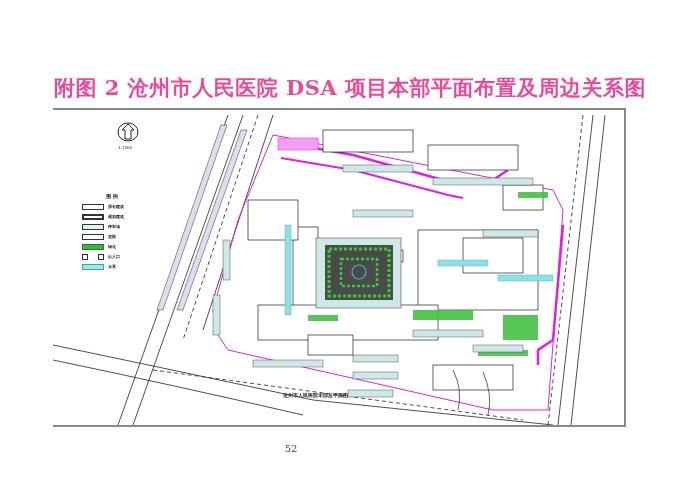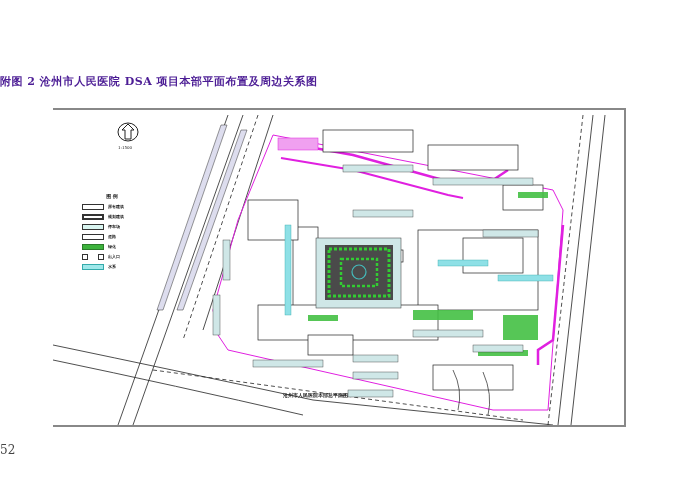--- a/index.html
+++ b/index.html
@@ -1,20 +1,20 @@
 <!DOCTYPE html>
 <html><head>
 <meta charset="utf-8">
 <style>
   html,body{margin:0;padding:0;background:#fff;}
   body{width:700px;height:495px;position:relative;overflow:hidden;font-family:"DejaVu Serif",serif;}
-  .title{position:absolute;left:0;top:74px;width:700px;text-align:left;font-size:11px;font-weight:bold;color:#4c1d95;letter-spacing:0.5px;}
+  .title{position:absolute;left:0;top:74px;width:700px;text-align:center;font-size:21px;font-weight:bold;color:#ec4899;letter-spacing:0.5px;}
   .frame{position:absolute;left:53px;top:108px;width:573px;height:319px;border-top:2px solid #888;border-right:2px solid #888;border-bottom:2px solid #888;box-sizing:border-box;}
   .plan{position:absolute;left:53px;top:110px;width:571px;height:315px;}
-  .pagenum{position:absolute;left:0;top:443px;width:582px;font-size:12px;color:#444;}
+  .pagenum{position:absolute;left:0;top:443px;width:582px;text-align:center;font-size:10px;color:#444;}
   .legend{position:absolute;left:82px;top:193px;width:60px;}
   .legend .lh{font-size:5px;font-weight:bold;text-align:center;color:#222;margin-bottom:3px;}
   .legend .row{display:flex;align-items:center;height:9px;margin-bottom:1px;}
   .legend .sw{width:22px;height:6px;border:1px solid #333;box-sizing:border-box;margin-right:4px;}
   .legend .lbl{font-size:4px;color:#222;font-weight:bold;white-space:nowrap;}
   .north{position:absolute;left:117px;top:121px;width:22px;height:22px;}
   .scale{position:absolute;left:118px;top:145px;font-size:4px;color:#222;}
   .plan-caption{position:absolute;left:283px;top:392px;font-size:5px;font-weight:bold;color:#222;}
 </style>
 </head>

